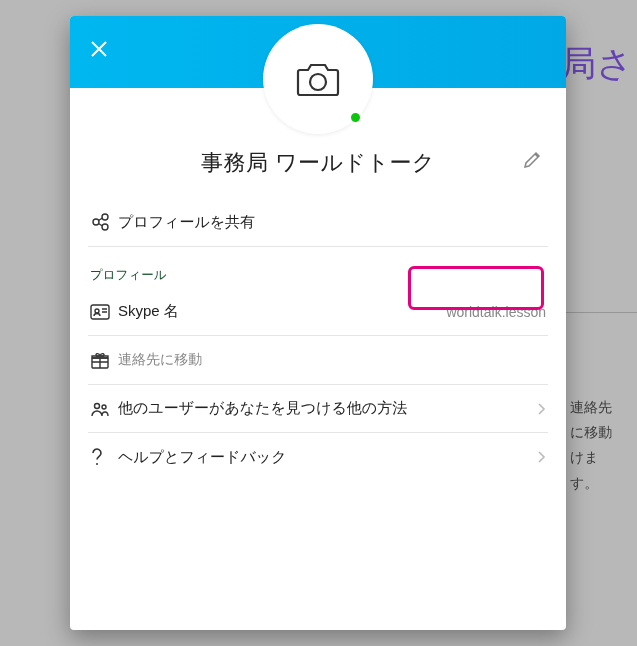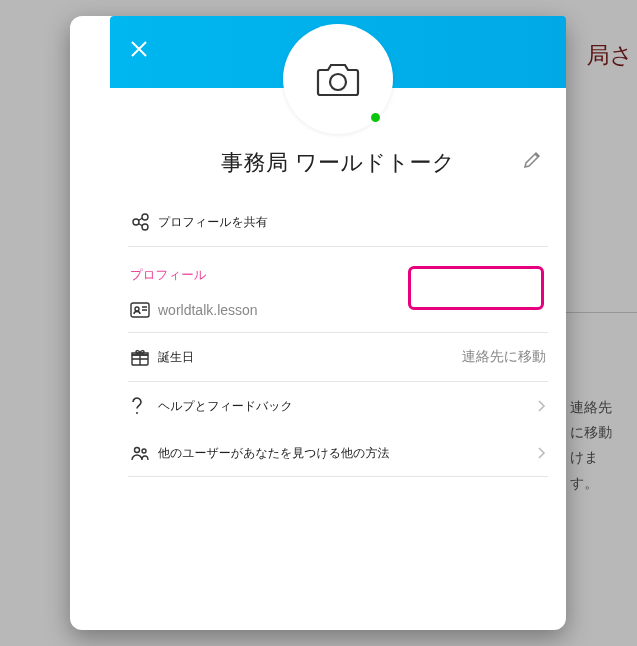--- a/index.html
+++ b/index.html
@@ -15,23 +15,23 @@
   }
   .bg-page {
     position: absolute;
     top: 0; left: 0; right: 0; bottom: 0;
     background: #fff;
   }
   .bg-title {
     position: absolute;
     top: 40px;
     right: 4px;
-    font-size: 23px;
+    font-size: 36px;
     font-weight: 300;
-    color: #7f1d1d;
+    color: #8b5cf6;
   }
   .bg-hr {
     position: absolute;
     top: 312px;
     left: 565px;
     right: 0;
     border-top: 1px solid #d0d0d0;
   }
   .bg-text {
     position: absolute;
@@ -47,24 +47,23 @@
     top: 0; left: 0; right: 0; bottom: 0;
     background: rgba(0,0,0,0.28);
   }
   .modal {
     position: absolute;
     top: 16px;
     left: 70px;
     width: 496px;
     height: 614px;
     background: #fff;
-    border-radius: 12px;
+    border-radius: 4px;
     box-shadow: 0 8px 24px rgba(0,0,0,0.35);
     overflow: visible;
-    padding-left: 40px;
   }
   .modal-header {
     height: 72px;
     background: linear-gradient(to right, #00b7f0, #00a9e6);
     position: relative;
     border-radius: 4px 4px 0 0;
   }
   .close-btn {
     position: absolute;
     top: 24px;
@@ -135,38 +134,38 @@
   .row.noborder { border-bottom: none; }
   .row .icon {
     width: 28px;
     flex: 0 0 28px;
     color: #333;
     display:flex;
     align-items:center;
   }
   .row .label {
     flex: 1;
-    font-size: 12px;
+    font-size: 15px;
     color: #222;
   }
   .row .value {
     font-size: 14px;
     color: #888;
   }
   .row .chevron {
     width: 18px;
     flex: 0 0 18px;
     color: #bbb;
     display:flex;
     align-items:center;
     justify-content:flex-end;
   }
   .section-label {
     font-size: 12.5px;
-    color: #ec4899;
+    color: #14532d;
     padding: 20px 2px 4px 2px;
   }
   .highlight-box {
     position: absolute;
     border: 3px solid #e6007e;
     border-radius: 6px;
     pointer-events: none;
     top: 266px;
     left: 408px;
     width: 136px;
@@ -231,64 +230,64 @@
 
     <div class="row">
       <div class="icon">
         <svg width="20" height="16" viewBox="0 0 20 16">
           <rect x="1" y="1" width="18" height="14" rx="2" stroke-width="1.4"></rect>
           <circle cx="7" cy="7" r="2" stroke-width="1.4"></circle>
           <path d="M4 12 c0 -1.5 1.5 -2.5 3 -2.5 s3 1 3 2.5" stroke-width="1.4"></path>
           <path d="M12 5 h5 M12 8 h5" stroke-width="1.4"></path>
         </svg>
       </div>
+      <div class="label">Skype 名</div>
       <div class="value">worldtalk.lesson</div>
     </div>
 
 
     <div class="row">
       <div class="icon">
         <svg width="20" height="20" viewBox="0 0 20 20">
           <rect x="2" y="8" width="16" height="10" rx="1" stroke-width="1.4"></rect>
           <path d="M2 12 h16 M10 8 v10 M2 8 h16 v-2 h-16 z" stroke-width="1.4"></path>
           <path d="M10 6 c-1 -3 -4 -3 -4 -1 s2 1 4 1 M10 6 c1 -3 4 -3 4 -1 s-2 1 -4 1" stroke-width="1.4"></path>
         </svg>
       </div>
-      <div class="label">誕生日</div>
       <div class="value">連絡先に移動</div>
     </div>
 
+
+    <div class="row">
+      <div class="icon">
+        <svg width="20" height="18" viewBox="0 0 20 18">
+          <circle cx="7" cy="6" r="2.5" stroke-width="1.4"></circle>
+          <circle cx="14" cy="7" r="2" stroke-width="1.4"></circle>
+          <path d="M2 16 c0 -3 2.5 -5 5 -5 s5 2 5 5 M12 16 c0 -2.5 1.5 -4 3 -4 s3 1.5 3 4" stroke-width="1.4"></path>
+        </svg>
+      </div>
+      <div class="label">他のユーザーがあなたを見つける他の方法</div>
+      <div class="chevron">
+        <svg width="10" height="16" viewBox="0 0 10 16">
+            <path d="M3 3 l5 5 l-5 5" stroke-width="1.6"></path>
+          </svg>
+      </div>
+    </div>
 
     <div class="row noborder">
       <div class="icon">
         <svg width="14" height="20" viewBox="0 0 14 20">
           <path d="M3 6 a4 4 0 1 1 6 3.5 c-1 0.8 -2 1.5 -2 3" stroke-width="1.6"></path>
           <circle cx="7" cy="17" r="1" fill="#333" stroke="none"></circle>
         </svg>
       </div>
       <div class="label">ヘルプとフィードバック</div>
       <div class="chevron">
         <svg width="10" height="16" viewBox="0 0 10 16">
             <path d="M3 3 l5 5 l-5 5" stroke-width="1.6"></path>
           </svg>
       </div>
     </div>
 
-    <div class="row">
-      <div class="icon">
-        <svg width="20" height="18" viewBox="0 0 20 18">
-          <circle cx="7" cy="6" r="2.5" stroke-width="1.4"></circle>
-          <circle cx="14" cy="7" r="2" stroke-width="1.4"></circle>
-          <path d="M2 16 c0 -3 2.5 -5 5 -5 s5 2 5 5 M12 16 c0 -2.5 1.5 -4 3 -4 s3 1.5 3 4" stroke-width="1.4"></path>
-        </svg>
-      </div>
-      <div class="label">他のユーザーがあなたを見つける他の方法</div>
-      <div class="chevron">
-        <svg width="10" height="16" viewBox="0 0 10 16">
-            <path d="M3 3 l5 5 l-5 5" stroke-width="1.6"></path>
-          </svg>
-      </div>
-    </div>
-
   </div>
 </div>
 
 <div class="highlight-box"></div>
 
 </body></html>

